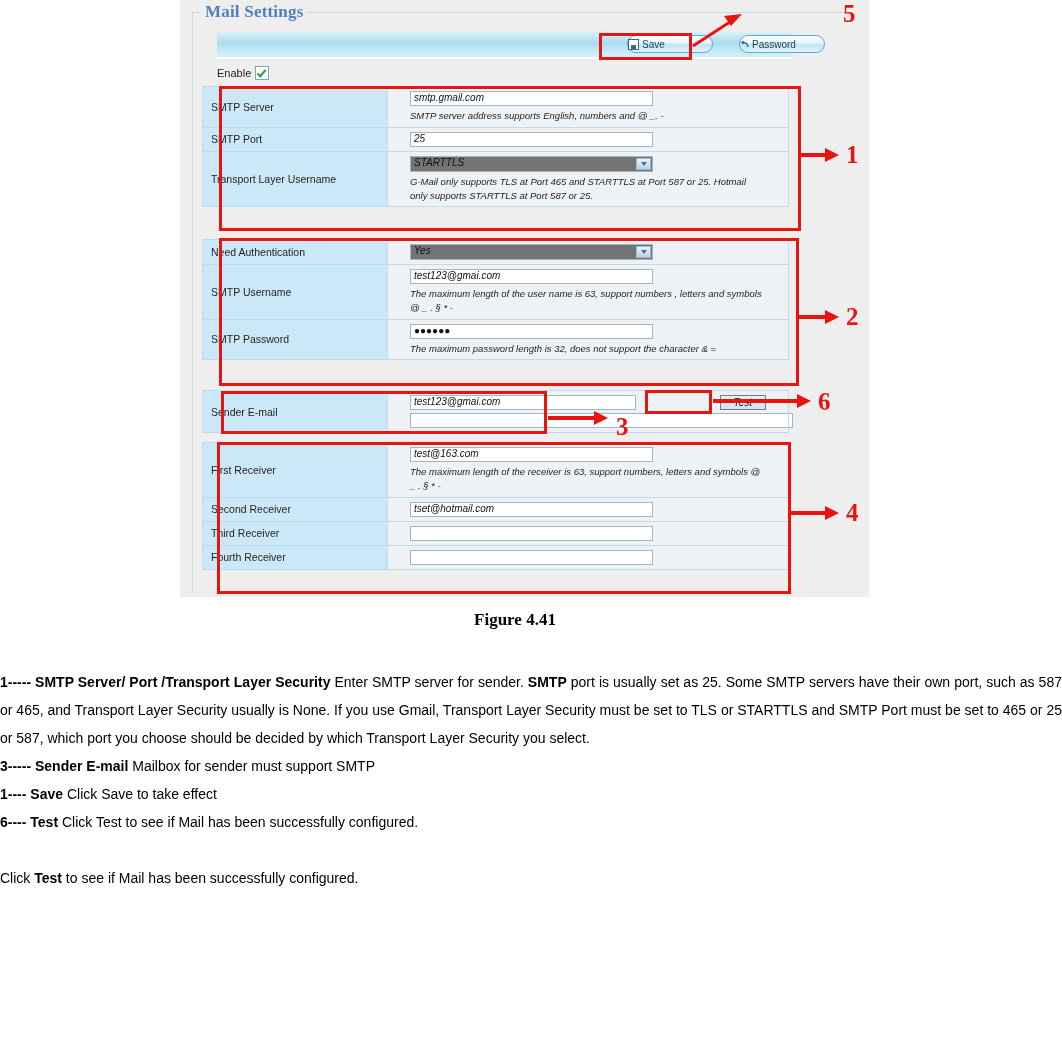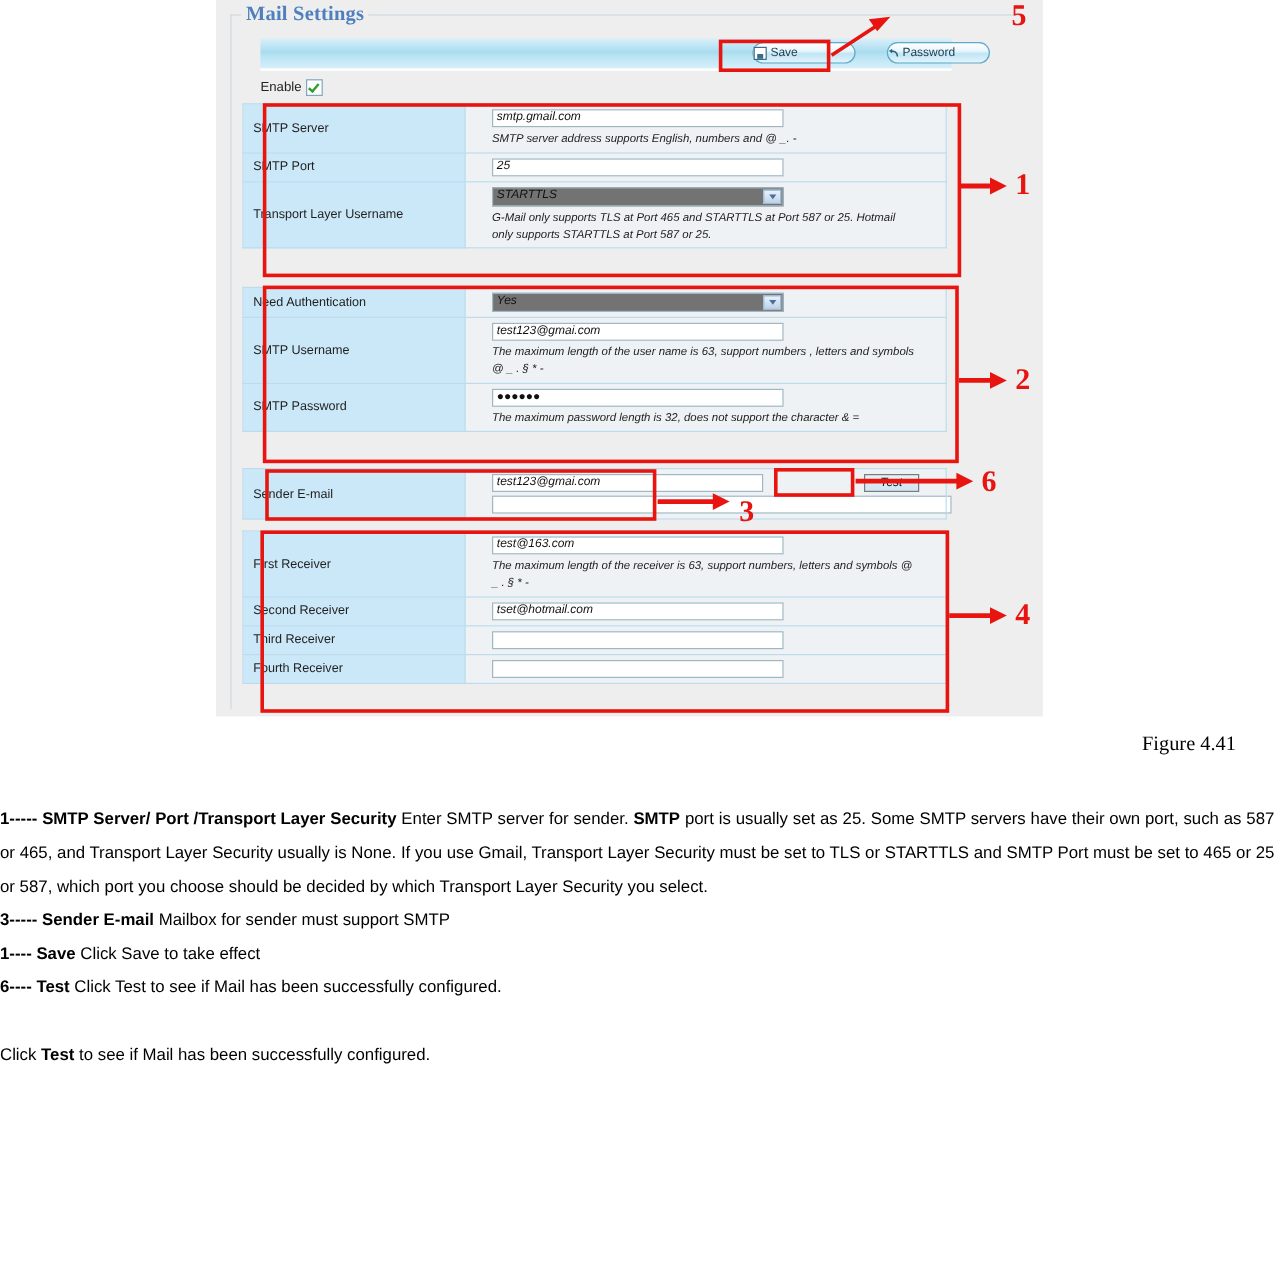--- a/index.html
+++ b/index.html
@@ -244,24 +244,25 @@
     height: 1057px;
     pointer-events: none;
   }
 
   
   .caption {
     position: absolute;
     left: 0;
     top: 610px;
     width: 1030px;
-    text-align: right;
+    text-align: center;
     font-family: "Liberation Serif", serif;
     font-size: 17px;
     color: #000;
+    font-weight: bold;
   }
   .body-copy {
     position: absolute;
     left: 0px;
     top: 668px;
     width: 1062px;
     font-size: 14px;
     color: #000;
     line-height: 28px;
   }

